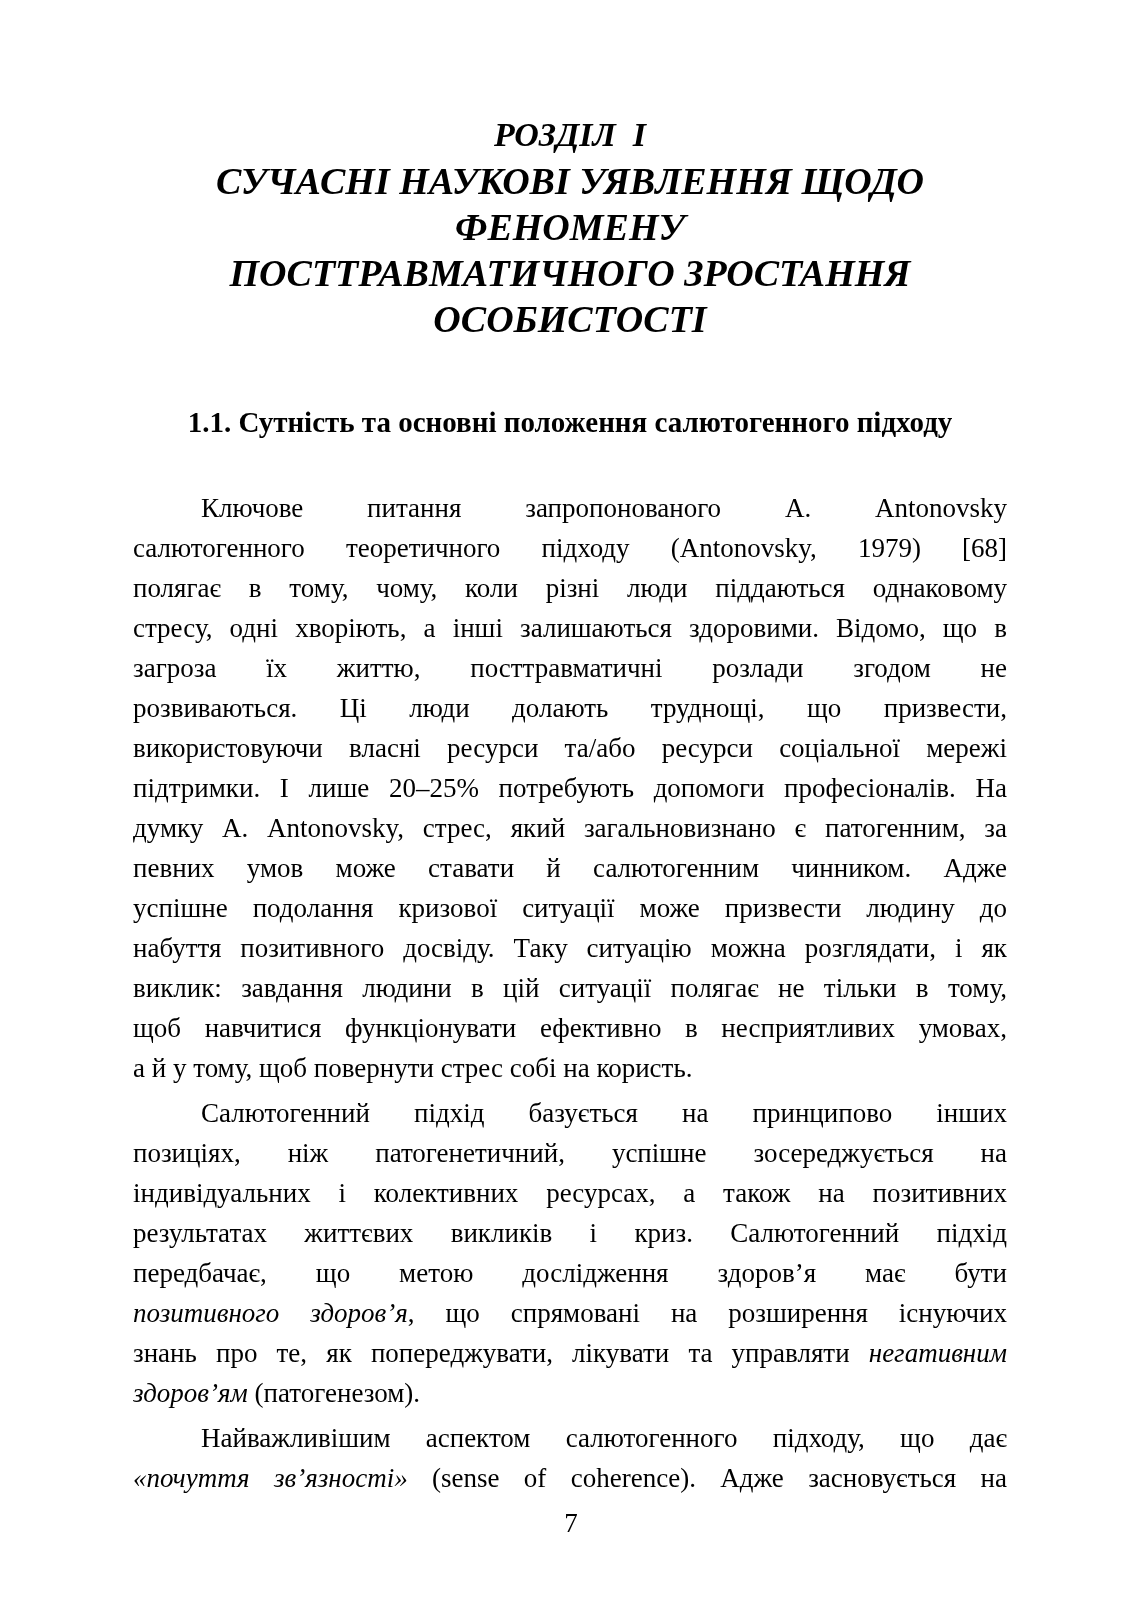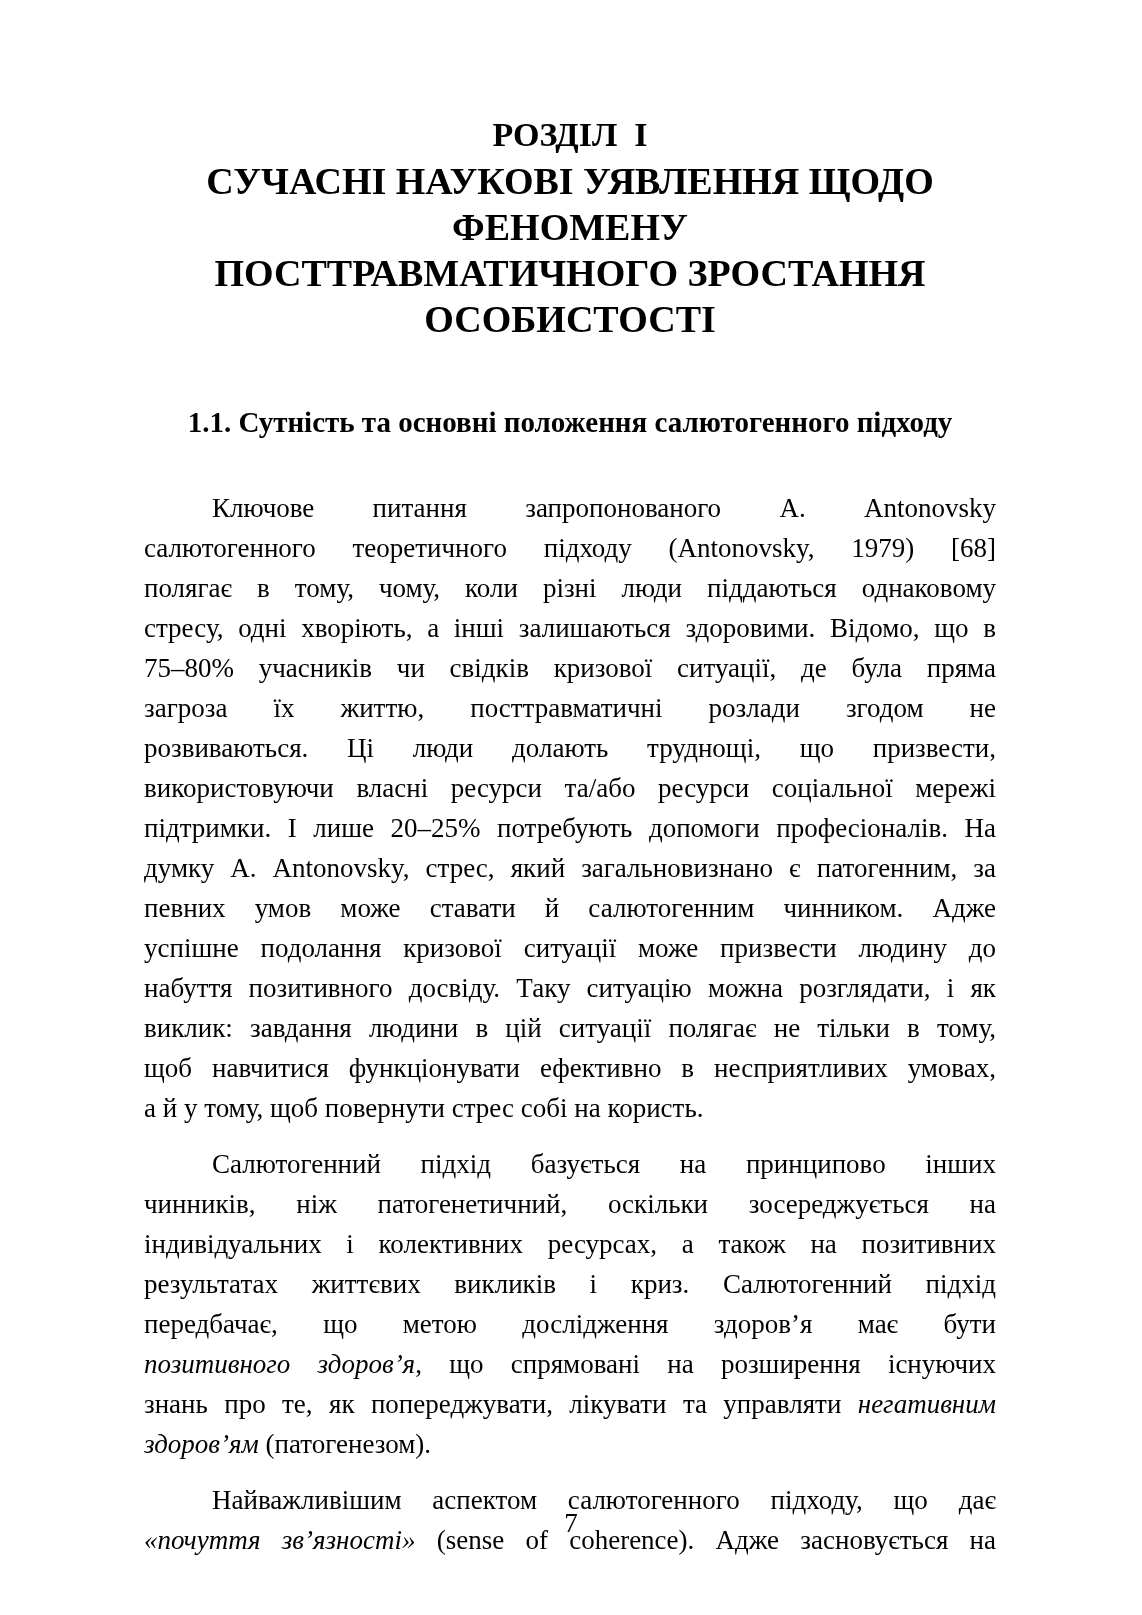--- a/index.html
+++ b/index.html
@@ -15,20 +15,21 @@
     color: #000000;
     font-family: "Liberation Serif", "DejaVu Serif", serif;
     overflow: hidden;
   }
   .content {
     padding: 112px 130px 0 128px; 
   }
   .chapter-heading {
     text-align: center;
     font-weight: 700;
+    font-style: italic;
   }
   .chapter-label {
     font-size: 34px;
     line-height: 46px;
     white-space: pre; 
   }
   .chapter-title-line {
     font-size: 38px;
     line-height: 46px;
   }
@@ -37,21 +38,21 @@
     text-align: center;
     font-weight: 700;
     font-size: 29px;
     line-height: 40px;
   }
   .body-text {
     margin-top: 46px;
     font-size: 27px;
   }
   .paragraph {
-    margin: 16px;
+    margin: 5px;
   }
   .line {
     line-height: 40px;
     height: 40px;
     overflow: hidden;
     text-align: justify;
     text-align-last: justify; 
   }
   .line.first {
     text-indent: 68px;
@@ -85,36 +86,35 @@
     </div>
 
     <div class="section-heading">1.1. Сутність та основні положення салютогенного підходу</div>
 
     <div class="body-text">
         <div class="paragraph">
           <div class="line first"><span>Ключове питання запропонованого А. Antonovsky</span></div>
           <div class="line"><span>салютогенного теоретичного підходу (Antonovsky, 1979) [68]</span></div>
           <div class="line"><span>полягає в тому, чому, коли різні люди піддаються однаковому</span></div>
           <div class="line"><span>стресу, одні хворіють, а інші залишаються здоровими. Відомо, що в</span></div>
-          <div class="line"><span>75–80% учасників чи свідків кризової ситуації, де була пряма</span></div>
           <div class="line"><span>загроза їх життю, посттравматичні розлади згодом не</span></div>
           <div class="line"><span>розвиваються. Ці люди долають труднощі, що призвести,</span></div>
           <div class="line"><span>використовуючи власні ресурси та/або ресурси соціальної мережі</span></div>
           <div class="line"><span>підтримки. І лише 20–25% потребують допомоги професіоналів. На</span></div>
           <div class="line"><span>думку А. Antonovsky, стрес, який загальновизнано є патогенним, за</span></div>
           <div class="line"><span>певних умов може ставати й салютогенним чинником. Адже</span></div>
           <div class="line"><span>успішне подолання кризової ситуації може призвести людину до</span></div>
           <div class="line"><span>набуття позитивного досвіду. Таку ситуацію можна розглядати, і як</span></div>
           <div class="line"><span>виклик: завдання людини в цій ситуації полягає не тільки в тому,</span></div>
           <div class="line"><span>щоб навчитися функціонувати ефективно в несприятливих умовах,</span></div>
           <div class="line last"><span>а й у тому, щоб повернути стрес собі на користь.</span></div>
         </div>
         <div class="paragraph">
           <div class="line first"><span>Салютогенний підхід базується на принципово інших</span></div>
-          <div class="line"><span>чинників, ніж патогенетичний, оскільки зосереджується на</span></div>
+          <div class="line"><span>позиціях, ніж патогенетичний, успішне зосереджується на</span></div>
           <div class="line"><span>індивідуальних і колективних ресурсах, а також на позитивних</span></div>
           <div class="line"><span>результатах життєвих викликів і криз. Салютогенний підхід</span></div>
           <div class="line"><span>передбачає, що метою дослідження здоров’я має бути</span></div>
           <div class="line"><span class="italic">позитивного здоров’я</span><span>, що спрямовані на розширення існуючих</span></div>
           <div class="line"><span>знань про те, як попереджувати, лікувати та управляти </span><span class="italic">негативним</span></div>
           <div class="line last"><span class="italic">здоров’ям</span><span> (патогенезом).</span></div>
         </div>
         <div class="paragraph">
           <div class="line first"><span>Найважливішим аспектом салютогенного підходу, що дає</span></div>
           <div class="line"><span class="italic">«почуття зв’язності»</span><span> (sense of coherence). Адже засновується на</span></div>

